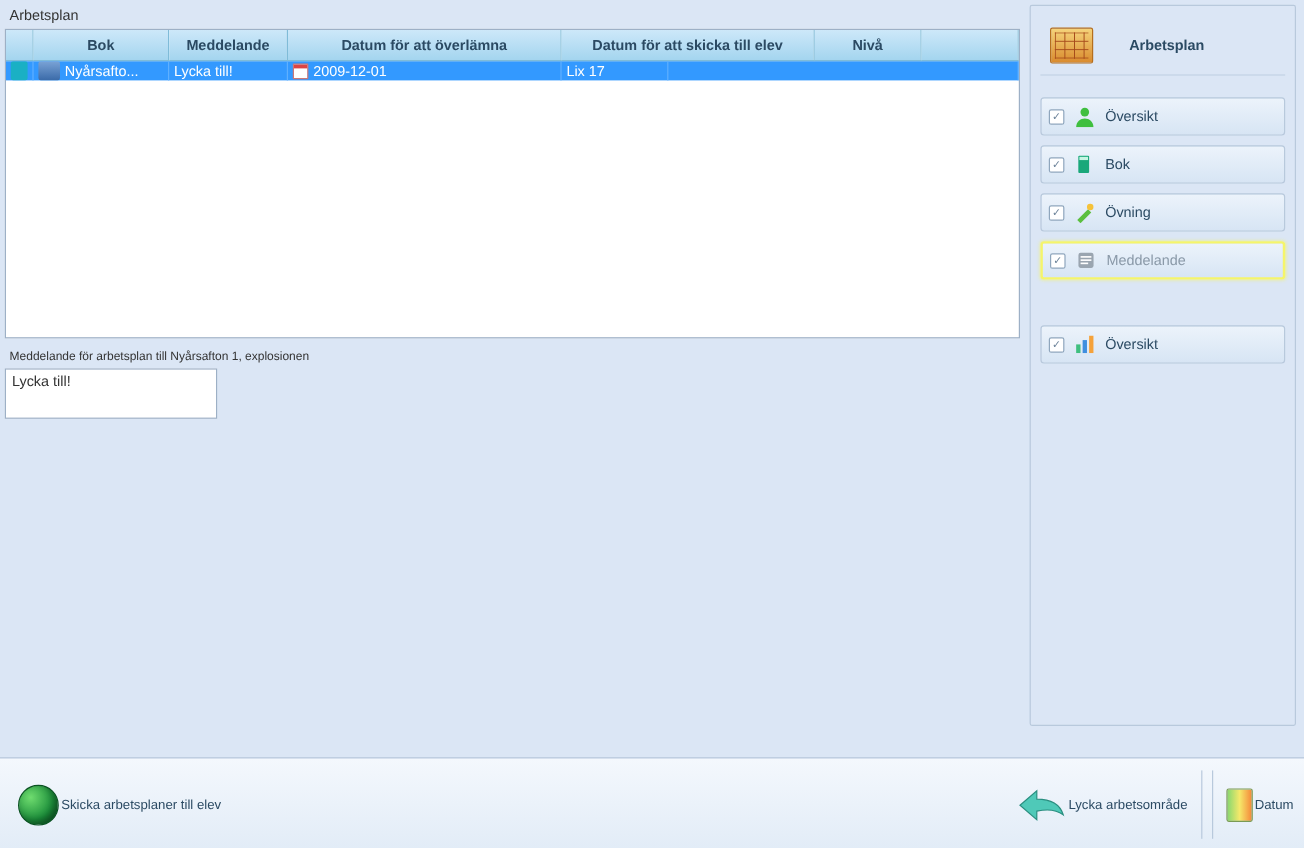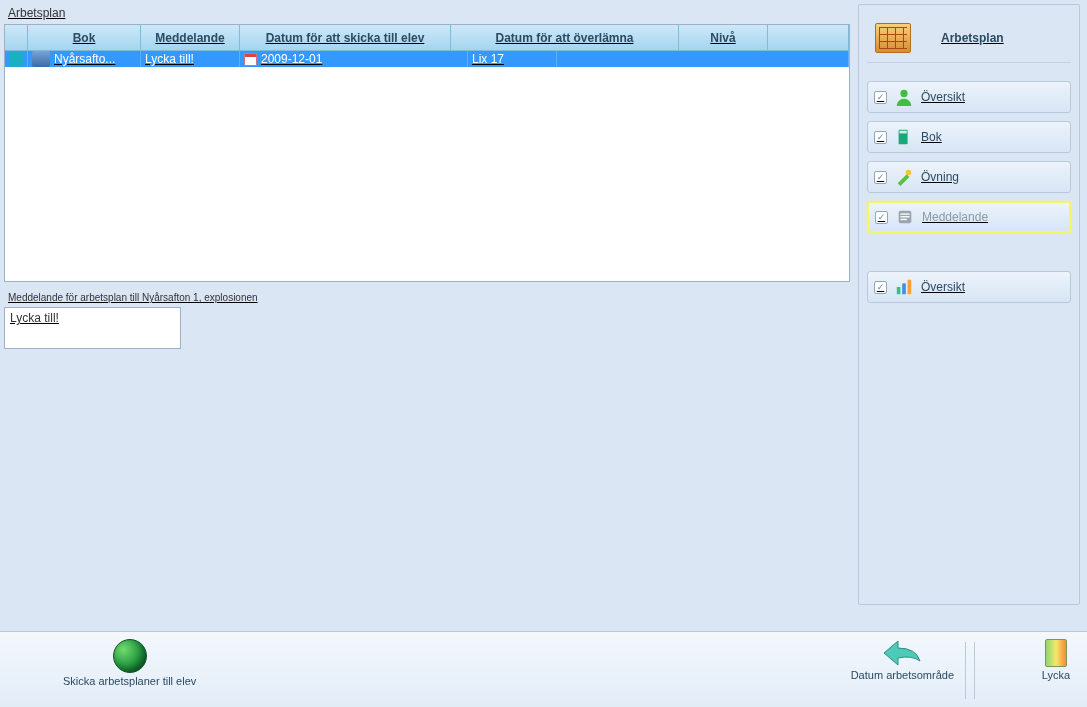--- a/index.html
+++ b/index.html
@@ -10,21 +10,20 @@
   width: 1087px;
   height: 707px;
   overflow: hidden;
   position: relative;
 }
 .top-area {
   display: flex;
   padding: 4px;
   gap: 8px;
   height: 609px;
-  text-decoration: underline;
 }
 .left-panel {
   width: 846px;
   display: flex;
   flex-direction: column;
 }
 .panel-title {
   font-size: 12px;
   color: #333;
   padding: 2px 4px 4px 4px;
@@ -157,31 +156,30 @@
   left: 0; right: 0; bottom: 0;
   height: 76px;
   background: linear-gradient(#f4f8fd, #e2ecf7);
   border-top: 1px solid #b8c9dc;
   display: flex;
   align-items: stretch;
   padding: 4px 2px 2px 8px;
 }
 .bb-btn {
   display: flex;
-  flex-direction: column;
+  flex-direction: row;
   align-items: center;
   border: 1px solid transparent;
   background: transparent;
   border-radius: 3px;
   padding: 2px 6px;
   font-size: 11px;
   color: #2b4a63;
   gap: 2px;
   min-width: 58px;
-  margin-left: 48px;
 }
 .bb-spacer { flex: 1; }
 .bb-sep {
   width: 1px;
   background: #b8c9dc;
   margin: 6px 4px;
 }
 .icon-globe {
   width: 34px; height: 34px; border-radius: 50%;
   background: radial-gradient(circle at 30% 30%, #6fdc6f 0%, #1b8e3a 60%, #0a5222 100%);
@@ -233,22 +231,22 @@
 
 <div class="top-area">
   <div class="left-panel">
     <div class="panel-title">Arbetsplan</div>
 
     <div class="grid">
       <div class="grid-header">
         <div class="col col-icon"></div>
         <div class="col col-bok">Bok</div>
         <div class="col col-med">Meddelande</div>
+        <div class="col col-d2">Datum för att överlämna</div>
         <div class="col col-d1">Datum för att skicka till elev</div>
-        <div class="col col-d2">Datum för att överlämna</div>
         <div class="col col-niv">Nivå</div>
         <div class="col col-rest"></div>
       </div>
       <div class="grid-row">
         <div class="cell col-icon">
           <span class="cell-icon-doc"></span>
         </div>
         <div class="cell col-bok" style="gap:4px;">
           <span class="cell-icon-book"></span>
           <span>Nyårsafto...</span>
@@ -342,21 +340,21 @@
   </button>
 
   <div class="bb-spacer"></div>
 
   <button class="bb-btn">
     <span class="icon-back">
       <svg viewBox="0 0 40 28">
           <path d="M2 14 L16 2 L16 9 Q34 9 38 22 Q30 16 16 19 L16 26 Z" fill="#4fc9b8" stroke="#2a8f80" stroke-width="1"></path>
         </svg>
     </span>
-    <span>Datum arbetsområde</span>
+    <span>Lycka arbetsområde</span>
   </button>
   <div class="bb-sep"></div>
   <div class="bb-sep"></div>
   <button class="bb-btn">
     <span class="icon-online"></span>
-    <span>Lycka</span>
+    <span>Datum</span>
   </button>
 </div>
 
 </body></html>

